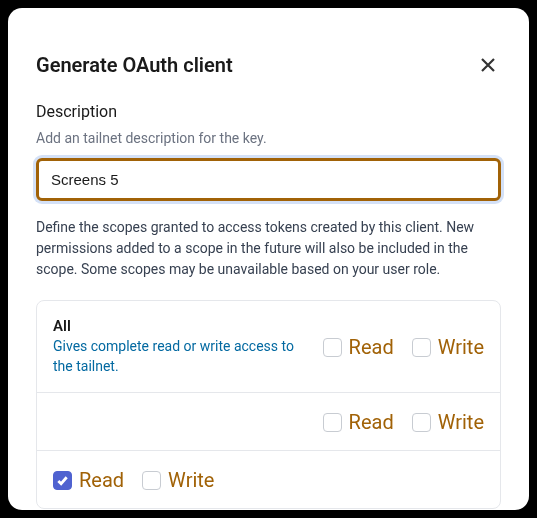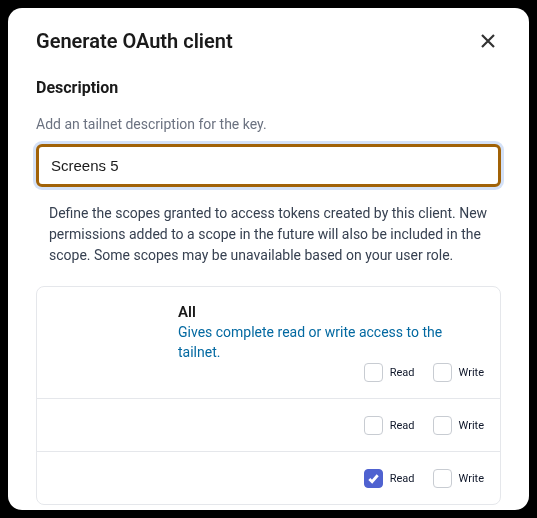--- a/index.html
+++ b/index.html
@@ -13,21 +13,21 @@
       display: flex;
       align-items: flex-start;
       justify-content: center;
       padding: 8px;
     }
     .dialog {
       background: #fff;
       border-radius: 14px;
       width: 521px;
       height: 502px;
-      padding: 20px 28px 0 28px;
+      padding: 44px 28px 0 28px;
       overflow: hidden;
       position: relative;
     }
     .dialog-header {
       display: flex;
       justify-content: space-between;
       align-items: center;
       margin-bottom: 24px;
     }
     .dialog-title {
@@ -46,23 +46,23 @@
     }
     .close-btn svg {
       width: 18px;
       height: 18px;
       stroke: #333;
       stroke-width: 2.2;
       fill: none;
     }
     .section-label {
       font-size: 16px;
-      font-weight: 700;
-      color: #1a1a1a;
-      margin-bottom: 19px;
+      font-weight: 400;
+      color: #1a1a1a;
+      margin-bottom: 9px;
     }
     .section-hint {
       font-size: 14px;
       color: #6b7280;
       margin-bottom: 12px;
     }
     .text-input {
       width: 100%;
       padding: 10px 12px;
       font-size: 15px;
@@ -71,34 +71,32 @@
       outline: none;
       box-shadow: 0 0 0 3px rgba(147, 179, 236, 0.4);
       color: #1a1a1a;
       margin-bottom: 16px;
     }
     .scopes-hint {
       font-size: 14px;
       color: #374151;
       line-height: 1.5;
       margin-bottom: 20px;
-      margin-left: 13px;
     }
     .scopes-list {
       border: 1px solid #e5e7eb;
       border-radius: 8px;
       overflow: hidden;
     }
     .scope-row {
       display: flex;
-      align-items: flex-end;
+      align-items: center;
       justify-content: space-between;
       padding: 16px 16px;
       border-bottom: 1px solid #e5e7eb;
-      flex-direction: column;
     }
     .scope-row:last-child {
       border-bottom: none;
     }
     .scope-info {
       flex: 1;
       padding-right: 16px;
     }
     .scope-name {
       font-size: 15px;
@@ -140,22 +138,22 @@
       border-color: #4f62d0;
     }
     .checkbox.checked svg {
       width: 13px;
       height: 13px;
       stroke: #fff;
       stroke-width: 3;
       fill: none;
     }
     .checkbox-label {
-      font-size: 11px;
-      color: #0f172a;
+      font-size: 20px;
+      color: #a16207;
     }
   </style>
 </head>
 <body>
 
 <div class="dialog">
   <div class="dialog-header">
     <h1 class="dialog-title">Generate OAuth client</h1>
     <button class="close-btn">
       <svg viewBox="0 0 18 18">

